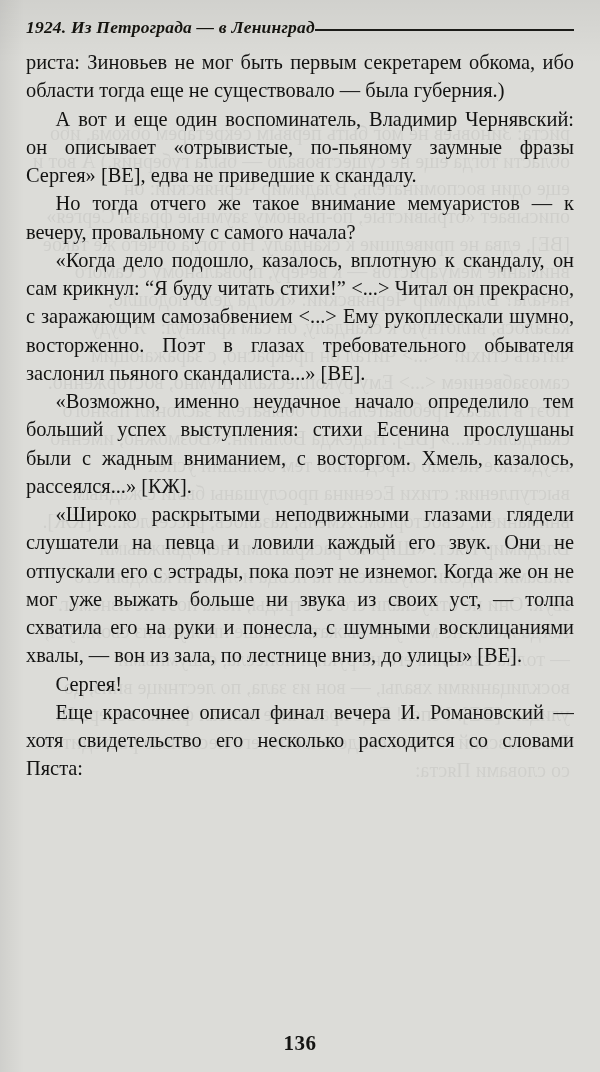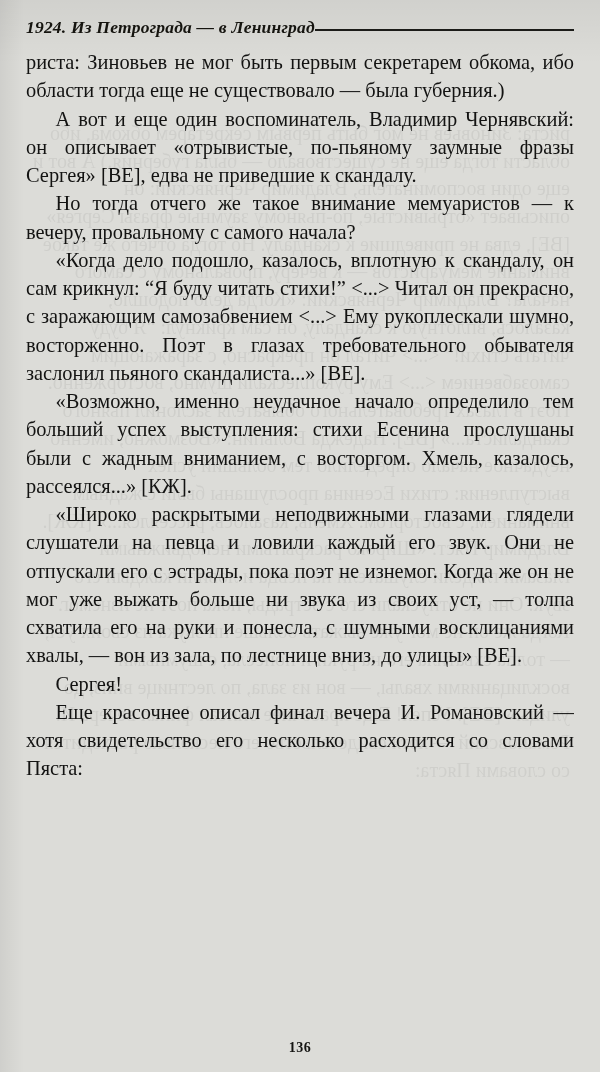--- a/index.html
+++ b/index.html
@@ -60,21 +60,21 @@
   }
   .body-text p.noindent {
     text-indent: 0;
   }
   .folio {
     position: absolute;
     left: 0;
     right: 0;
     bottom: 16px;
     text-align: center;
-    font-size: 14px;
+    font-size: 21px;
     font-weight: bold;
     color: #141412;
     letter-spacing: 0.5px;
     margin-top: 44px;
   }
   
   .ghost {
     position: absolute;
     inset: 0;
     pointer-events: none;

